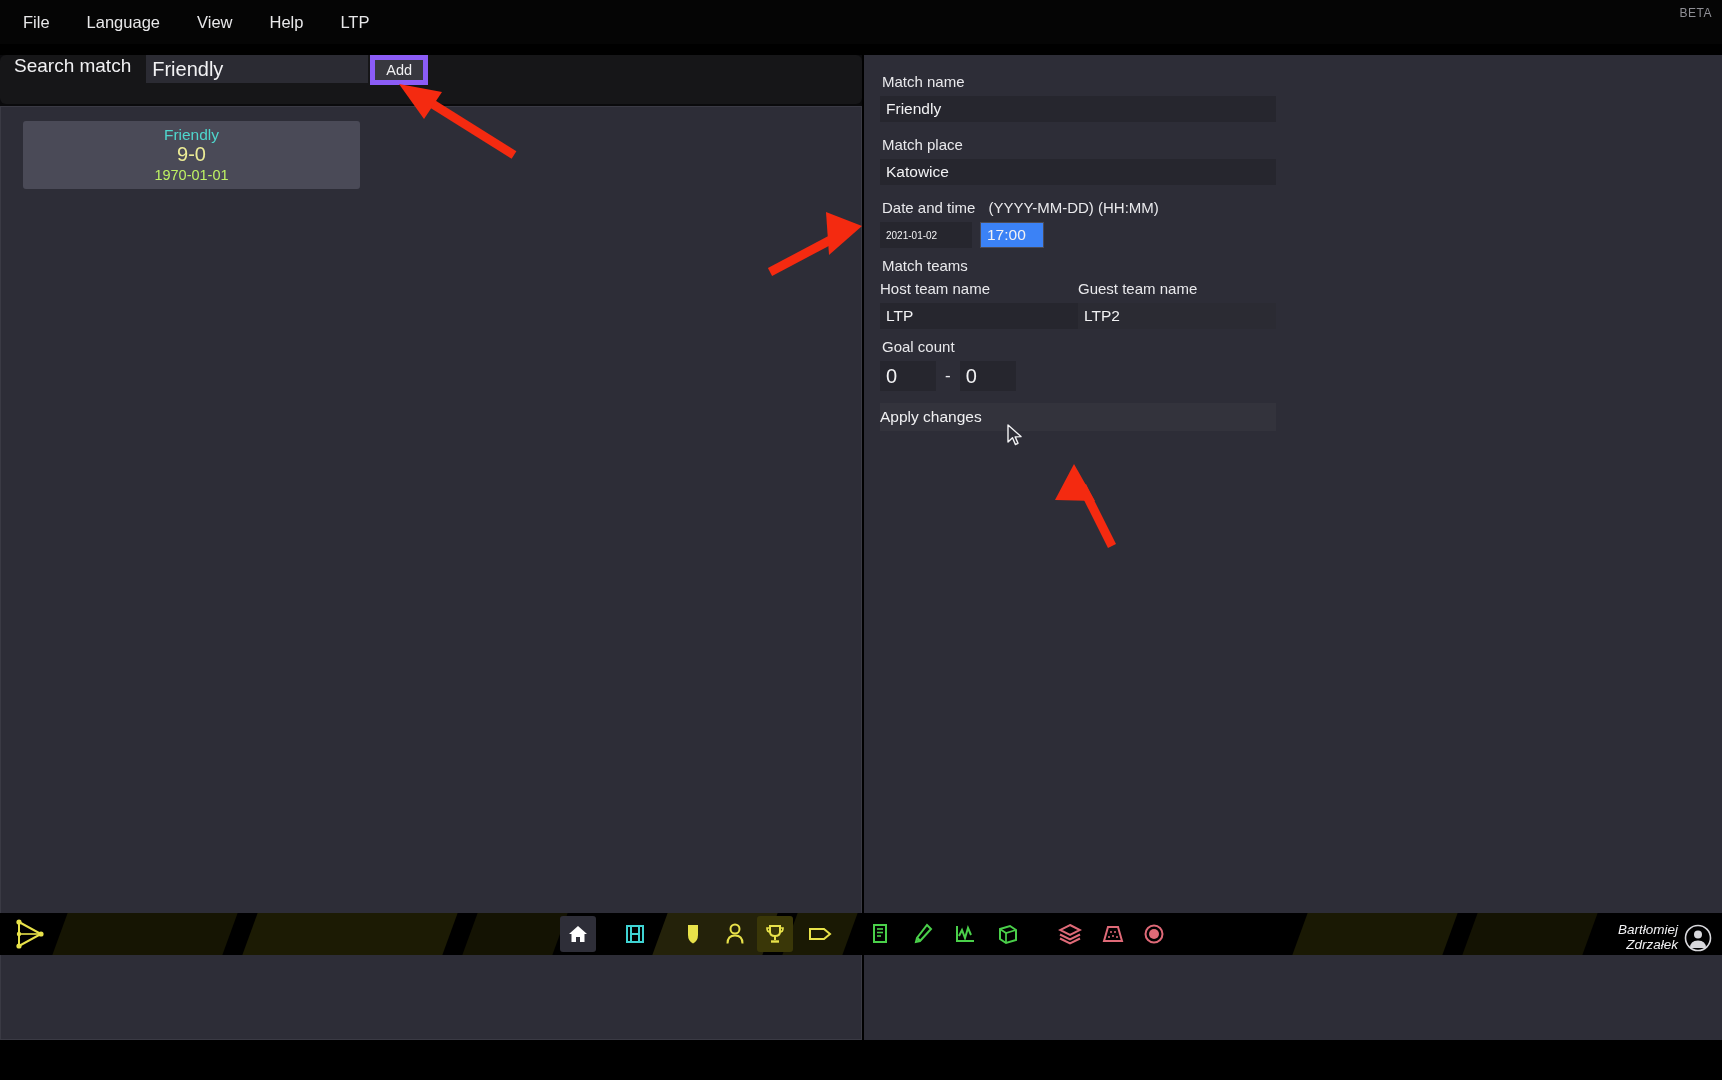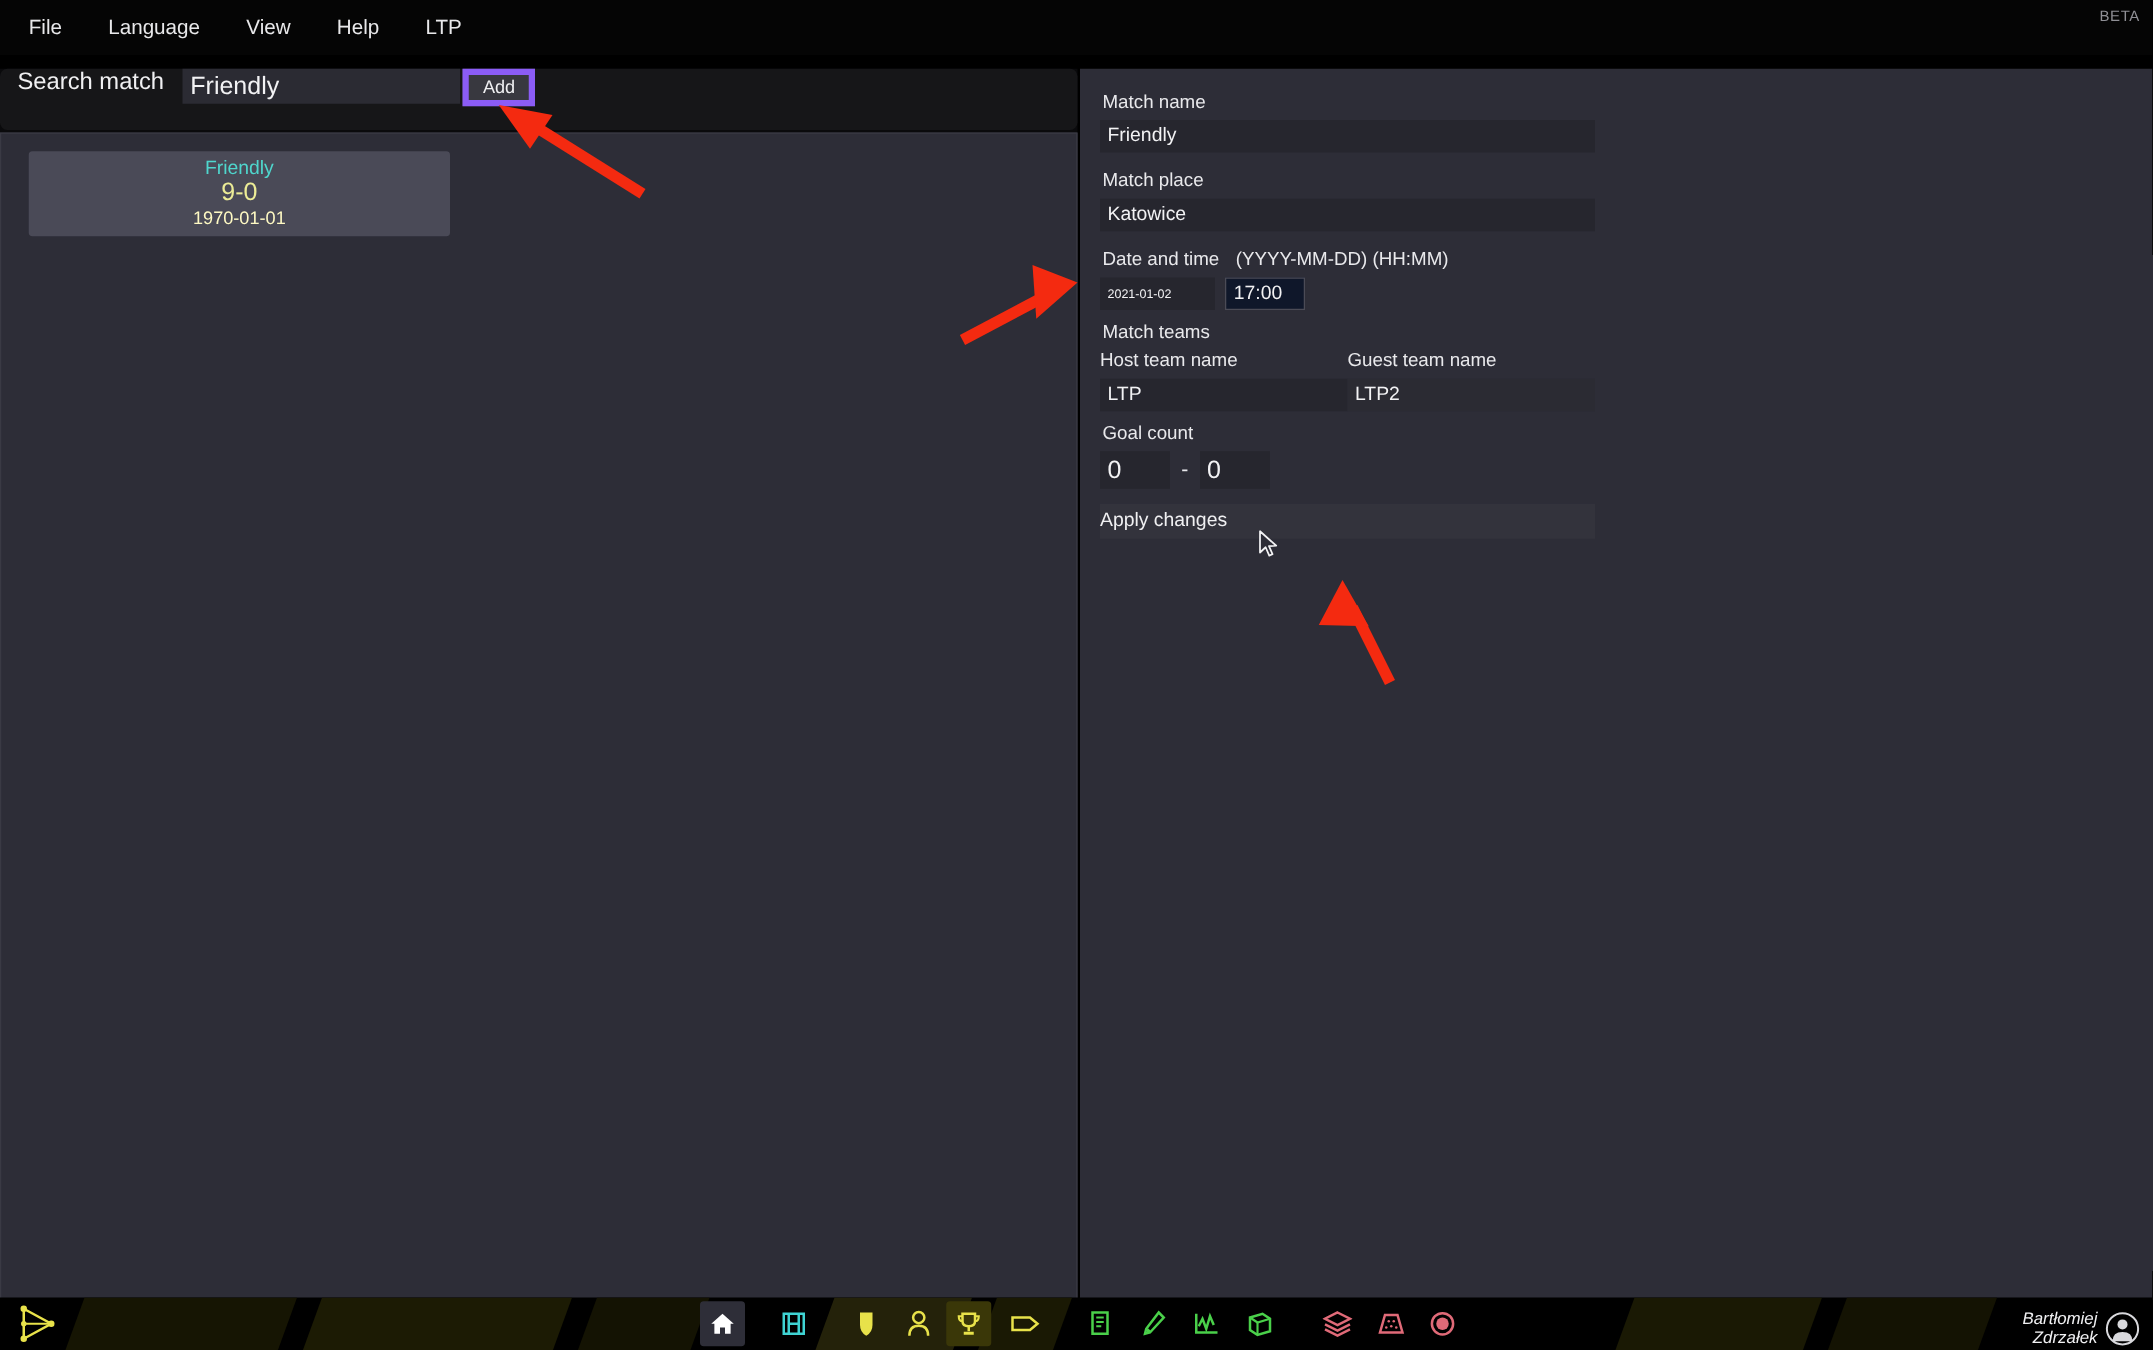--- a/index.html
+++ b/index.html
@@ -2,21 +2,21 @@
 <html><head>
 <meta charset="utf-8">
 <style>
   * { box-sizing: border-box; margin: 0; padding: 0; }
   html, body {
     width: 1722px; height: 1080px;
     background: #000;
     font-family: "Liberation Sans", sans-serif;
     overflow: hidden;
   }
-  #app { position: relative; width: 1722px; height: 1080px; background: #000; }
+  #app { position: relative; width: 1722px; height: 955px; background: #000; }
 
   
   .menubar {
     position: absolute; left: 0; top: 0; width: 1722px; height: 44px;
     background: #050505; display: flex; align-items: center;
   }
   .menu-item {
     color: #e8e8ea; font-size: 16.5px; padding: 4px 10px; margin-right: 17px;
     cursor: default; white-space: nowrap;
   }
@@ -59,21 +59,21 @@
     padding: 14px 0 0 22px;
   }
   .match-card {
     width: 337px; height: 68px;
     background: #4a4a57; border-radius: 3px;
     display: flex; flex-direction: column; align-items: center;
     justify-content: center; cursor: pointer;
   }
   .match-card .m-name { color: #4fd6cd; font-size: 15.5px; line-height: 1.15; }
   .match-card .m-score { color: #ecec96; font-size: 20px; line-height: 1.15; }
-  .match-card .m-date { color: #fef9c3; font-size: 14.5px; line-height: 1.25; }
+  .match-card .m-date { color: #bef264; font-size: 14.5px; line-height: 1.25; }
 
   
   .right-panel {
     position: absolute; left: 864px; top: 55px; width: 858px; height: 985px;
     background: #2d2d37;
   }
   .form { position: absolute; left: 16px; top: 18px; width: 400px; }
   .field-label { color: #e9e9ec; font-size: 15px; margin: 0 0 6px 2px; }
   .field-label .hint { margin-left: 9px; }
   .text-input {
@@ -82,21 +82,21 @@
     color: #f2f2f4; font-size: 15.5px;
     font-family: "Liberation Sans", sans-serif;
     padding: 0 6px; display: block;
   }
   .spacer-12 { height: 14px; }
   .spacer-8  { height: 9px; }
 
   .row-dt { display: flex; align-items: center; gap: 8px; }
   .date-input { width: 92px; height: 26px; background:#26262e; border:none; outline:none;
     color:#f2f2f4; font-size:10px; font-family:"Liberation Sans", sans-serif; padding:0 6px; }
-  .time-input { width: 64px; height: 26px; background:#0f172a; border:1px solid #4b4b56; outline:none;
+  .time-input { width: 64px; height: 26px; background:#3b82f6; border:1px solid #4b4b56; outline:none;
     color:#f2f2f4; font-size:15.5px; font-family:"Liberation Sans", sans-serif; padding:0 6px; }
 
   .teams-labels { display: flex; }
   .teams-labels div { color:#e9e9ec; font-size:15px; }
   .teams-labels .host { width: 198px; }
   .teams-inputs { display: flex; }
   .team-input {
     width: 198px; height: 26px; background:#26262e; border:none; outline:none;
     color:#f2f2f4; font-size:15.5px; font-family:"Liberation Sans", sans-serif; padding:0 6px;
   }

